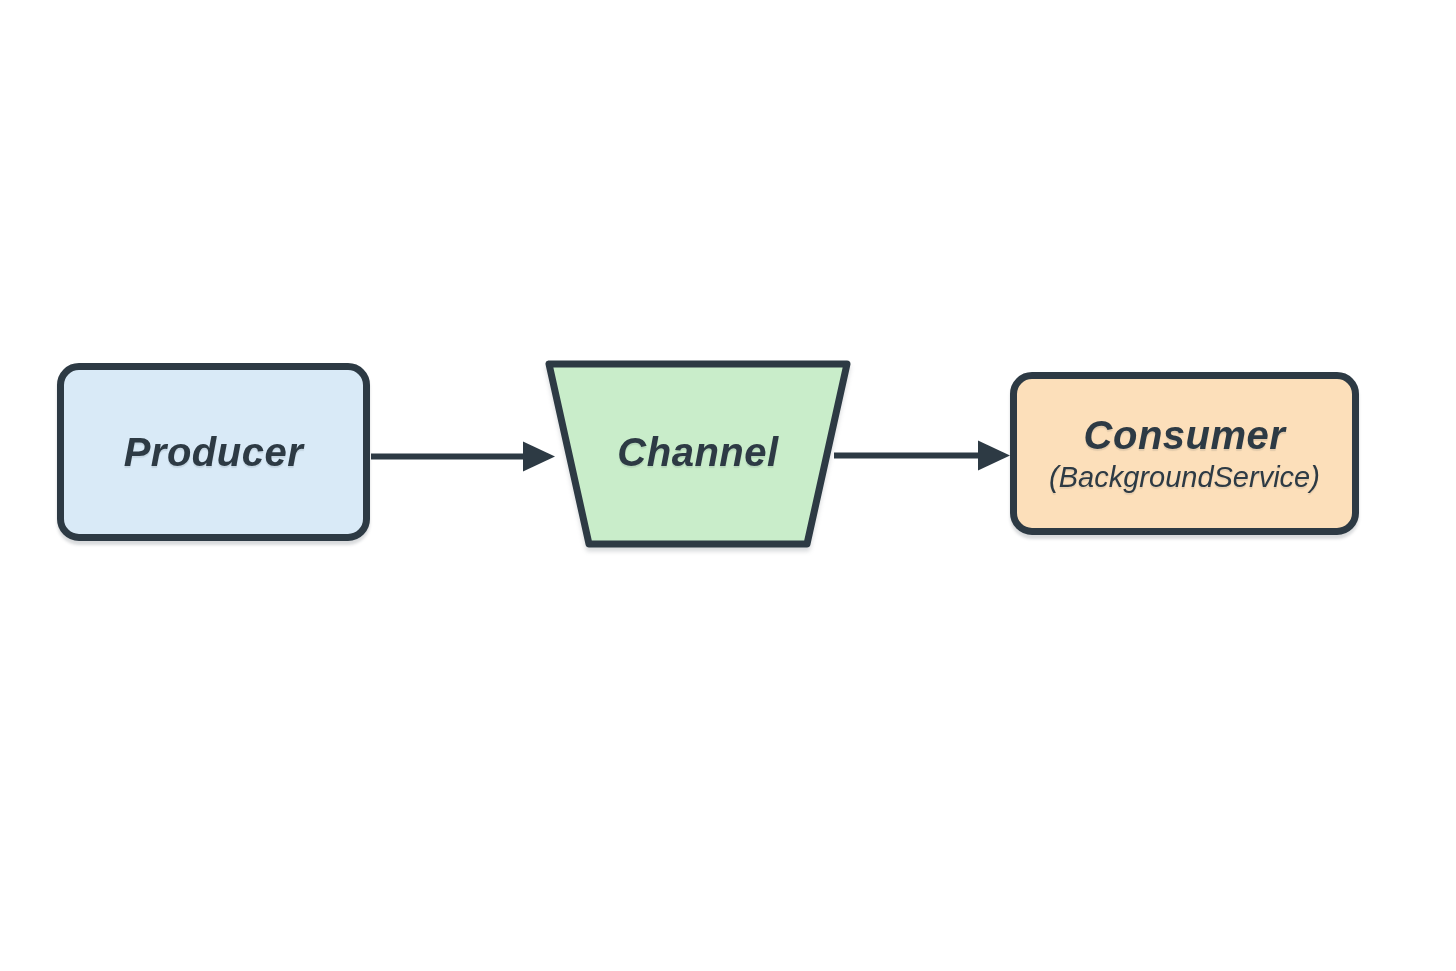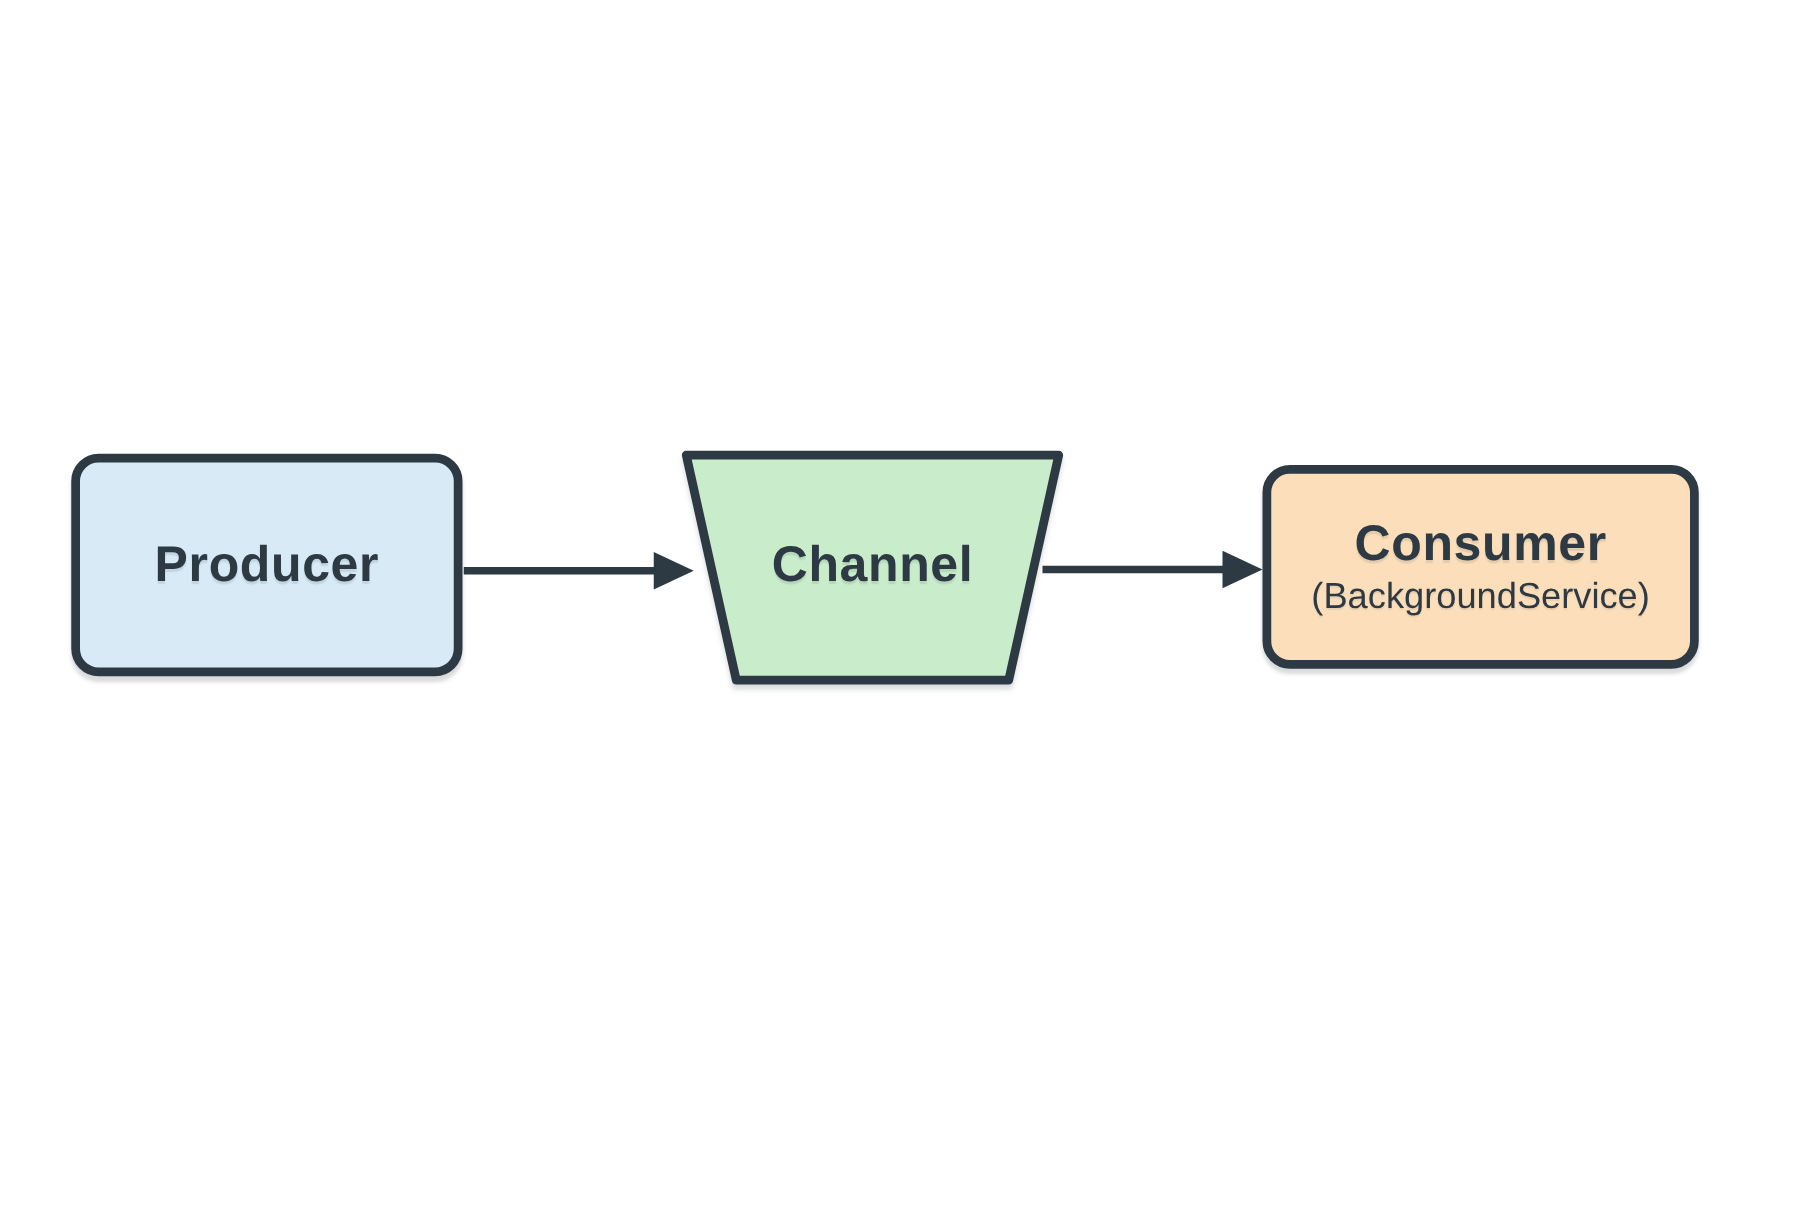--- a/index.html
+++ b/index.html
@@ -24,20 +24,21 @@
   }
   .node {
     position: absolute;
     box-sizing: border-box;
     display: flex;
     flex-direction: column;
     align-items: center;
     justify-content: center;
     color: var(--ink, #2d3a44);
     text-align: center;
+    font-style: italic;
   }
   .rounded-rect {
     border: 7px solid var(--ink, #2d3a44);
     border-radius: 22px;
     box-shadow: 0 4px 3px rgba(45,58,68,0.18);
   }
   .node-producer {
     left: 57px; top: 363px;
     width: 313px; height: 178px;
     background: var(--producer-fill, #d9eaf7);

